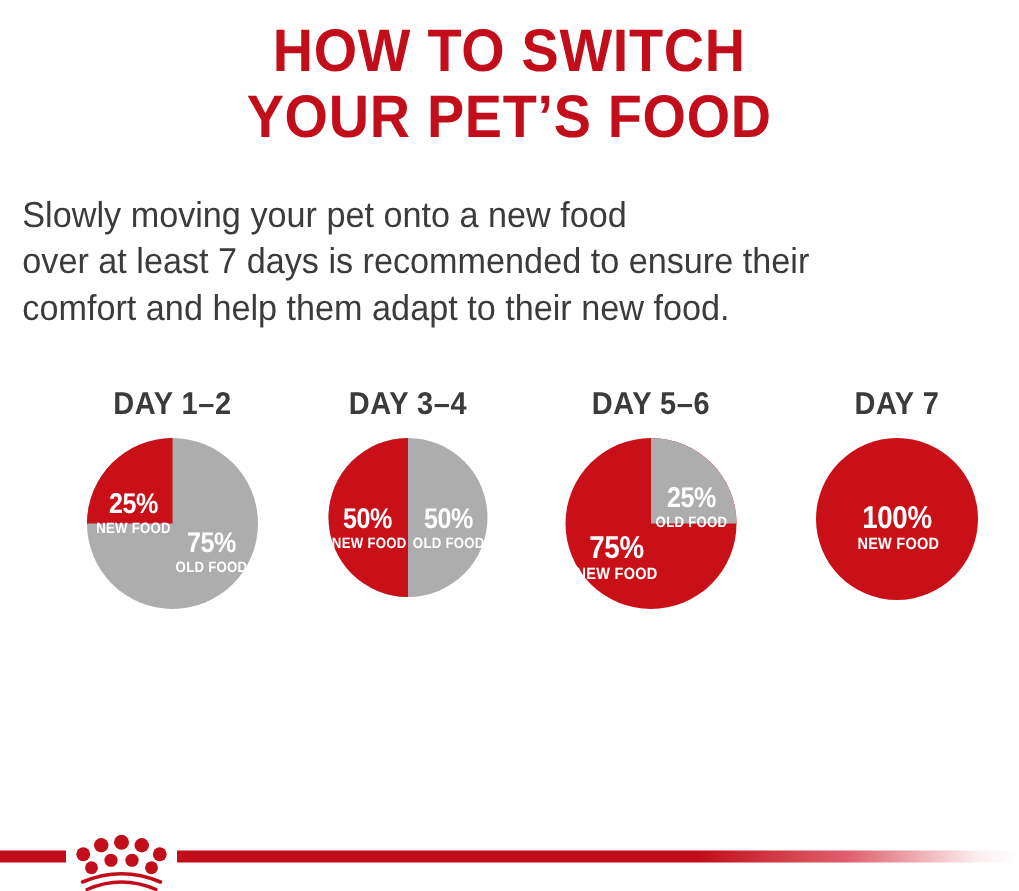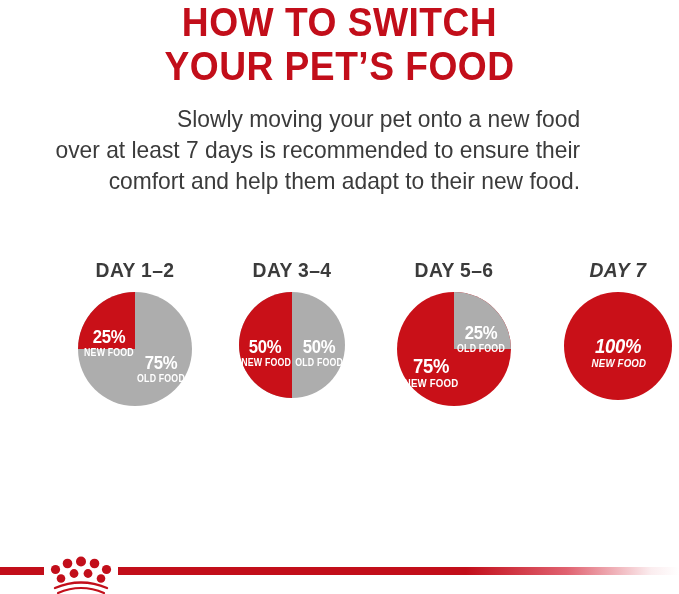--- a/index.html
+++ b/index.html
@@ -12,63 +12,62 @@
     height: 594px;
     position: relative;
     overflow: hidden;
     font-family: "Liberation Sans", sans-serif;
     -webkit-font-smoothing: antialiased;
   }
 
   
   .title-block {
     position: absolute;
-    top: 0;
+    top: 12px;
     left: 0;
     width: 679px;
     text-align: center;
   }
   .title-line {
     color: #C20E1A;
     font-family: "Liberation Sans Narrow", "Liberation Sans", sans-serif;
     font-weight: bold;
     font-size: 40px;
     line-height: 44px;
     letter-spacing: 0.5px;
     transform: scaleX(0.93);
     transform-origin: center;
     white-space: nowrap;
   }
 
   
   .subtitle-block {
     position: absolute;
-    top: 103px;
+    top: 128px;
     left: 0;
     width: 595px;
-    text-align: right;
+    text-align: left;
   }
   .subtitle-line {
     color: #3B3B3B;
     font-family: "Liberation Sans Narrow", "Liberation Sans", sans-serif;
     font-size: 24px;
     line-height: 31px;
     transform: scaleX(0.95);
     transform-origin: center;
     white-space: nowrap;
   }
 
   
   .pie-row {
     position: absolute;
     top: 258px;
     left: 0;
     width: 591px;
     height: 180px;
-    margin-left: 20px;
   }
   .pie-cell {
     position: absolute;
     text-align: center;
   }
   .day-label {
     color: #3B3B3B;
     font-family: "Liberation Sans Narrow", "Liberation Sans", sans-serif;
     font-weight: bold;
     font-size: 21px;
@@ -205,21 +204,21 @@
         <span class="pct">25%</span>
         <span class="cap">OLD FOOD</span>
       </div>
       <div class="pie-label big" style="left:4px; top:64px; width:62px;">
         <span class="pct">75%</span>
         <span class="cap">NEW FOOD</span>
       </div>
     </div>
   </div>
 
-  <div class="pie-cell" style="left:530px; top:0; width:136px;font-style:italic;">
+  <div class="pie-cell" style="left:530px; top:0; width:136px;">
     <div class="day-label">DAY 7</div>
     <div class="pie-wrap" style="width:110px;height:110px;">
       <svg class="pie-svg" width="110" height="110" viewBox="0 0 110 110">
         <circle cx="55" cy="55" r="54" fill="#C91018"></circle>
       </svg>
       <div class="pie-label big" style="left:25px; top:44px; width:60px;">
         <span class="pct">100%</span>
         <span class="cap">NEW FOOD</span>
       </div>
     </div>

